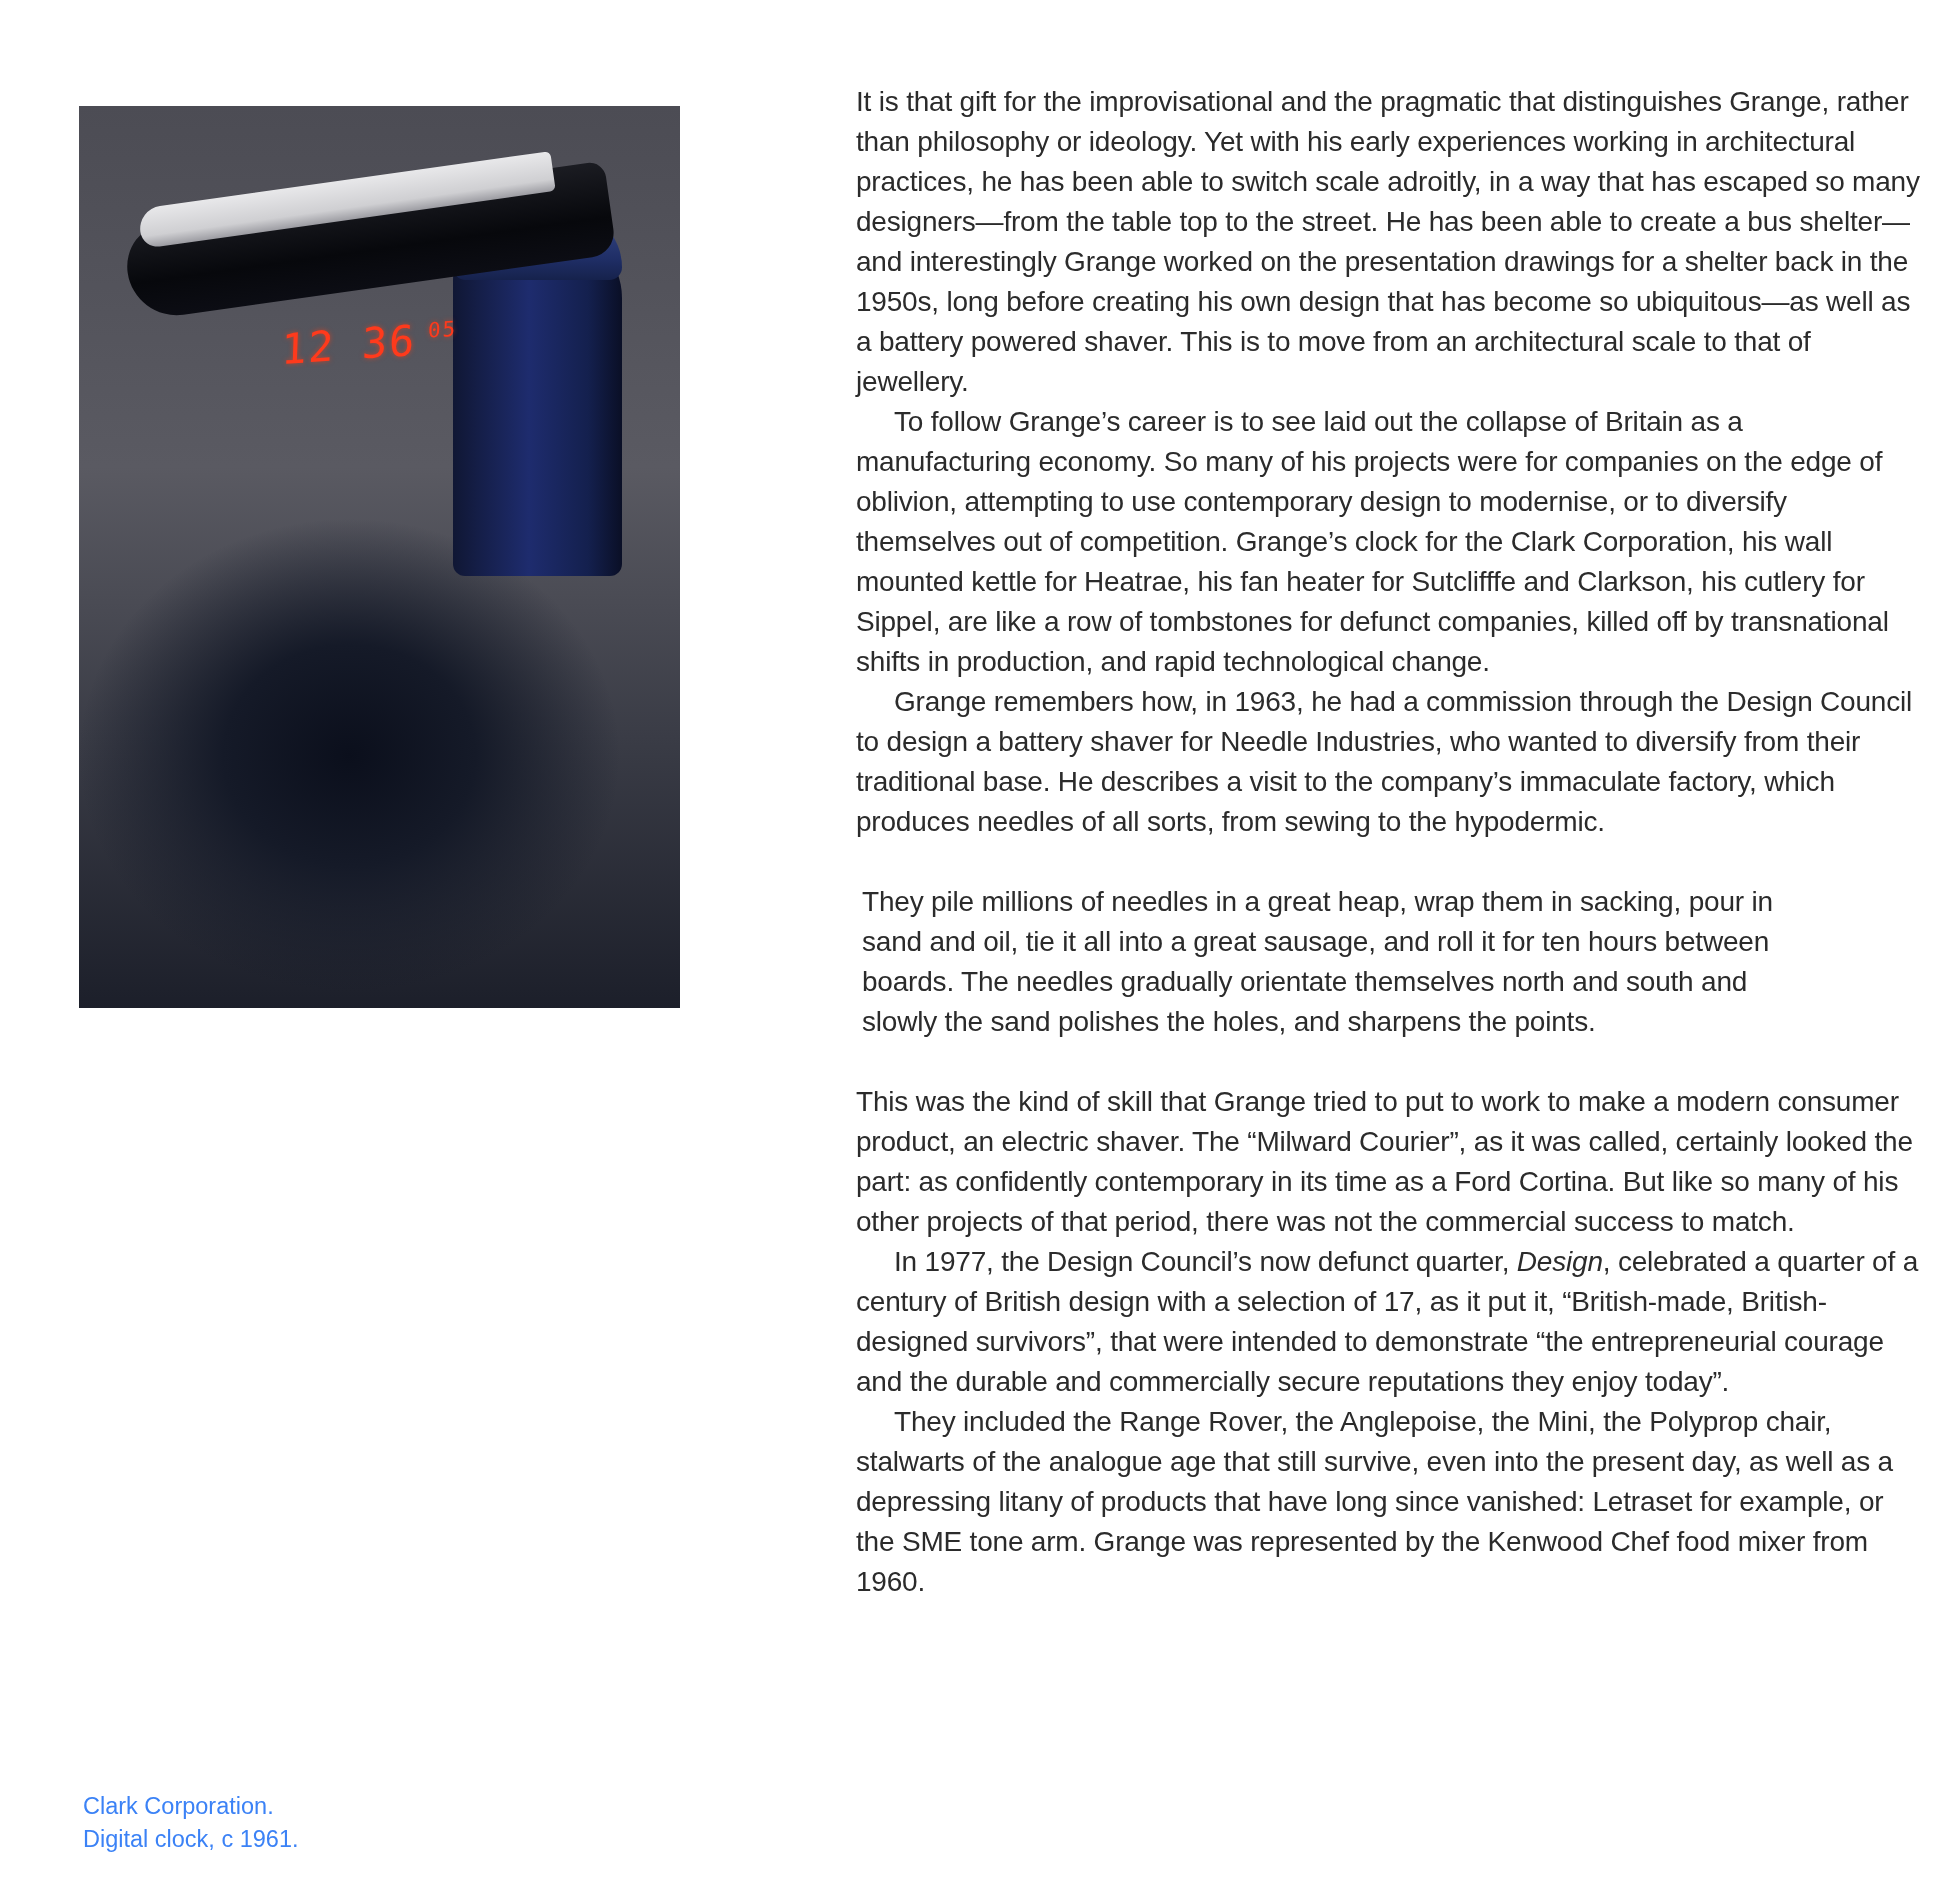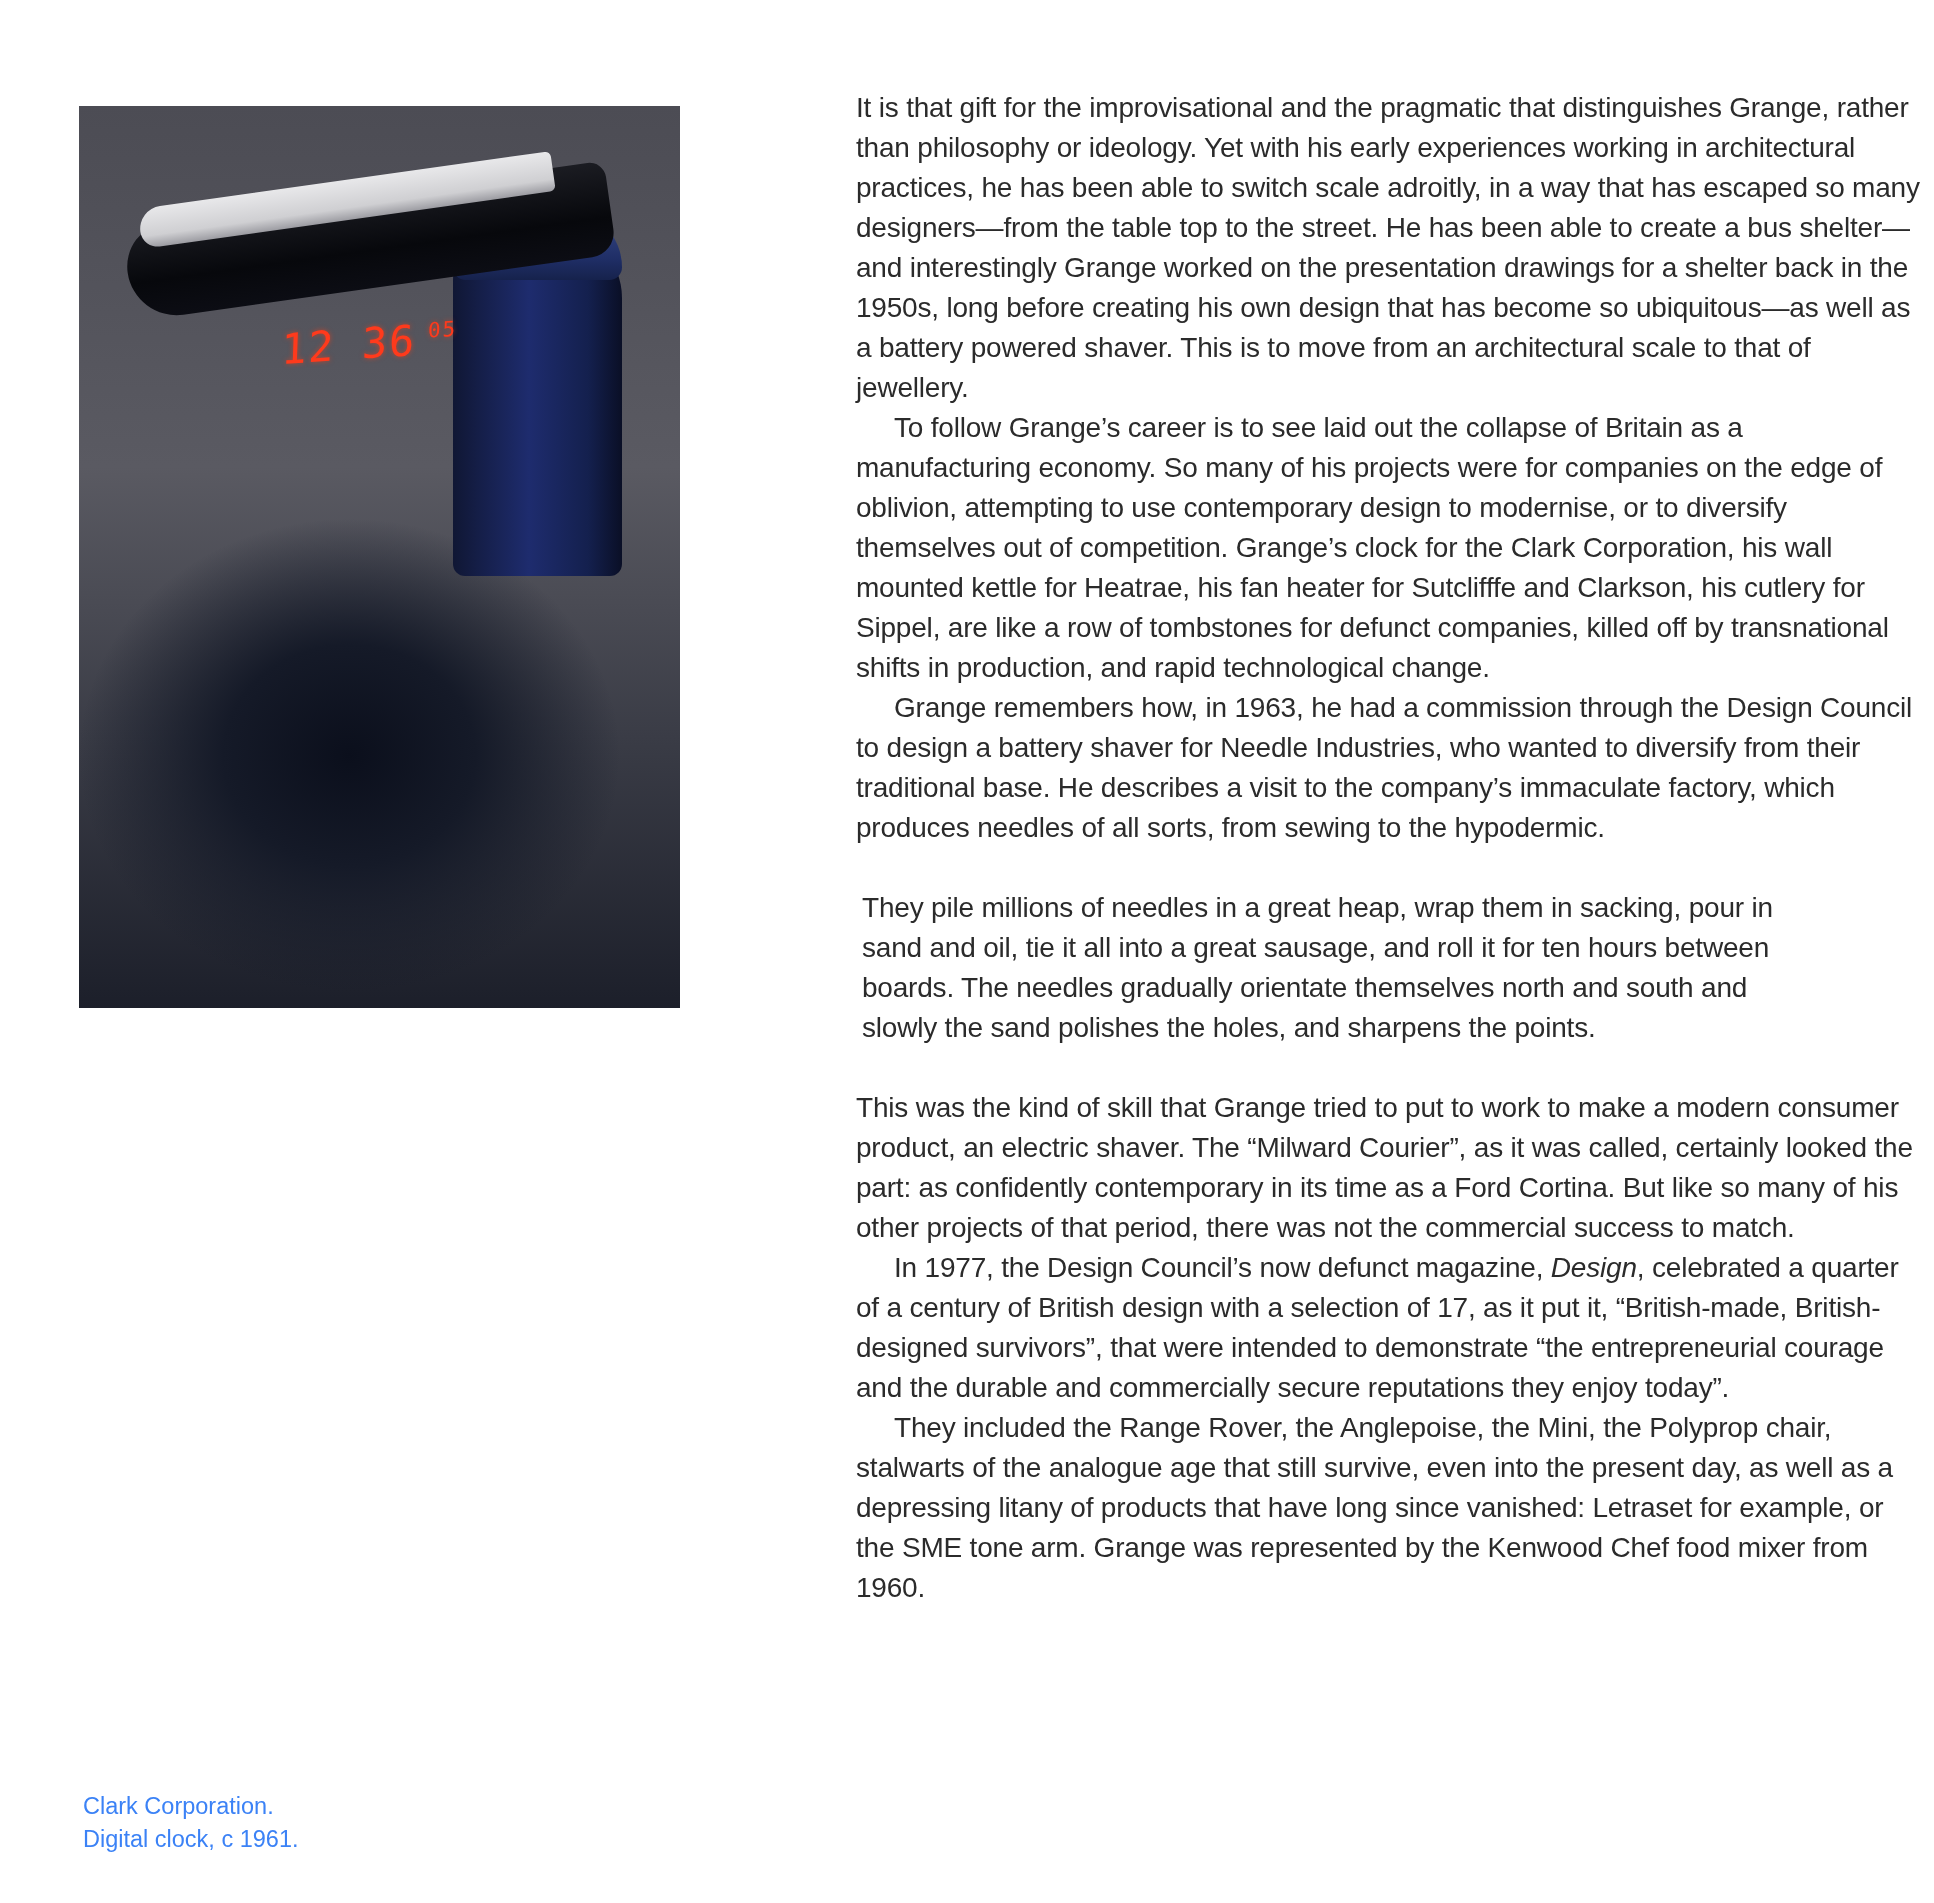--- a/index.html
+++ b/index.html
@@ -87,21 +87,21 @@
       left: 83px;
       top: 1790px;
       font-size: 23.5px;
       line-height: 33px;
       color: #3b82f6;
     }
     .caption div { white-space: nowrap; }
     .text-col {
       position: absolute;
       left: 856px;
-      top: 88px;
+      top: 82px;
       width: 1069px;
       font-size: 28px;
       line-height: 40px;
       color: #2b2b2b;
       letter-spacing: -0.2px;
     }
     .text-col p {
       margin: 0;
     }
     .text-col p.indent { text-indent: 38px; }
@@ -129,16 +129,16 @@
   <div>Clark Corporation.</div>
   <div>Digital clock, c 1961.</div>
 </div>
 
 <div class="text-col">
   <p>It is that gift for the improvisational and the pragmatic that distinguishes Grange, rather than philosophy or ideology. Yet with his early experiences working in architectural practices, he has been able to switch scale adroitly, in a way that has escaped so many designers—from the table top to the street. He has been able to create a bus shelter—and interestingly Grange worked on the presentation drawings for a shelter back in the 1950s, long before creating his own design that has become so ubiquitous—as well as a battery powered shaver. This is to move from an architectural scale to that of jewellery.</p>
   <p class="indent">To follow Grange’s career is to see laid out the collapse of Britain as a manufacturing economy. So many of his projects were for companies on the edge of oblivion, attempting to use contemporary design to modernise, or to diversify themselves out of competition. Grange’s clock for the Clark Corporation, his wall mounted kettle for Heatrae, his fan heater for Sutclifffe and Clarkson, his cutlery for Sippel, are like a row of tombstones for defunct companies, killed off by transnational shifts in production, and rapid technological change.</p>
   <p class="indent">Grange remembers how, in 1963, he had a commission through the Design Council to design a battery shaver for Needle Industries, who wanted to diversify from their traditional base. He describes a visit to the company’s immaculate factory, which produces needles of all sorts, from sewing to the hypodermic.</p>
   <blockquote>They pile millions of needles in a great heap, wrap them in sacking, pour in sand and oil, tie it all into a great sausage, and roll it for ten hours between boards. The needles gradually orientate themselves north and south and slowly the sand polishes the holes, and sharpens the points.</blockquote>
   <p>This was the kind of skill that Grange tried to put to work to make a modern consumer product, an electric shaver. The “Milward Courier”, as it was called, certainly looked the part: as confidently contemporary in its time as a Ford Cortina. But like so many of his other projects of that period, there was not the commercial success to match.</p>
-  <p class="indent"><span>In 1977, the Design Council’s now defunct magazine, </span><em>Design</em><span>, celebrated a quarter of a century of British design with a selection of 17, as it put it, “British-made, British-designed survivors”, that were intended to demonstrate “the entrepreneurial courage and the durable and commercially secure reputations they enjoy today”.</span></p>
+  <p class="indent"><span>In 1977, the Design Council’s now defunct quarter, </span><em>Design</em><span>, celebrated a quarter of a century of British design with a selection of 17, as it put it, “British-made, British-designed survivors”, that were intended to demonstrate “the entrepreneurial courage and the durable and commercially secure reputations they enjoy today”.</span></p>
   <p class="indent">They included the Range Rover, the Anglepoise, the Mini, the Polyprop chair, stalwarts of the analogue age that still survive, even into the present day, as well as a depressing litany of products that have long since vanished: Letraset for example, or the SME tone arm. Grange was represented by the Kenwood Chef food mixer from 1960.</p>
 </div>
 
 
 </body></html>

